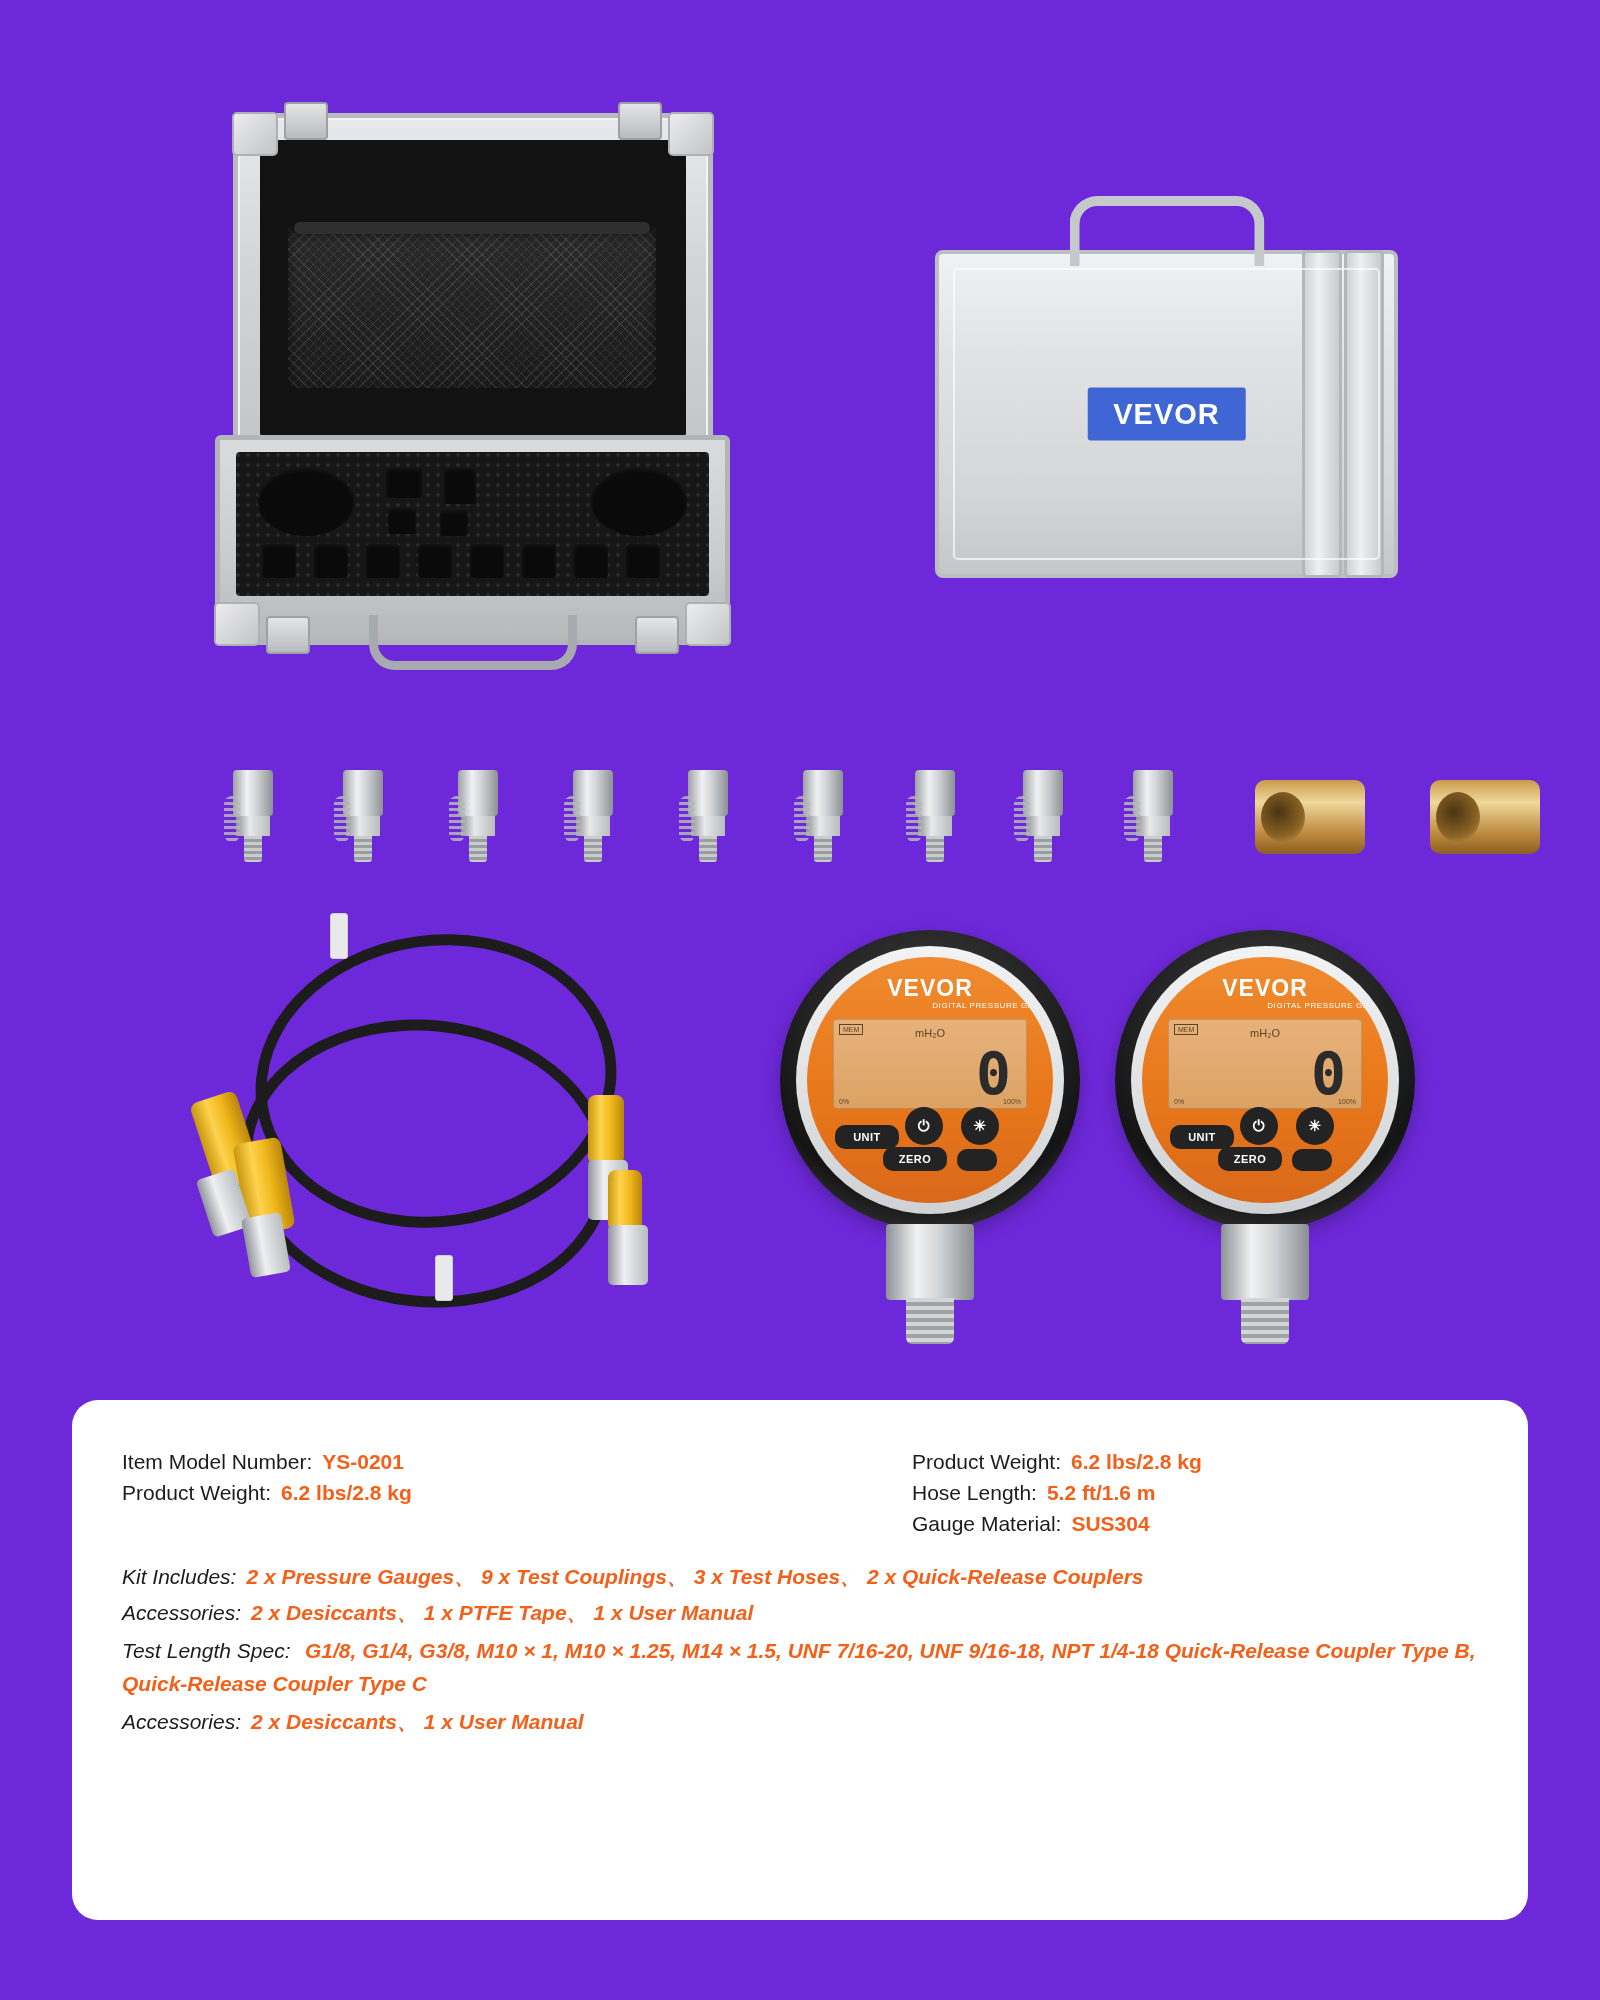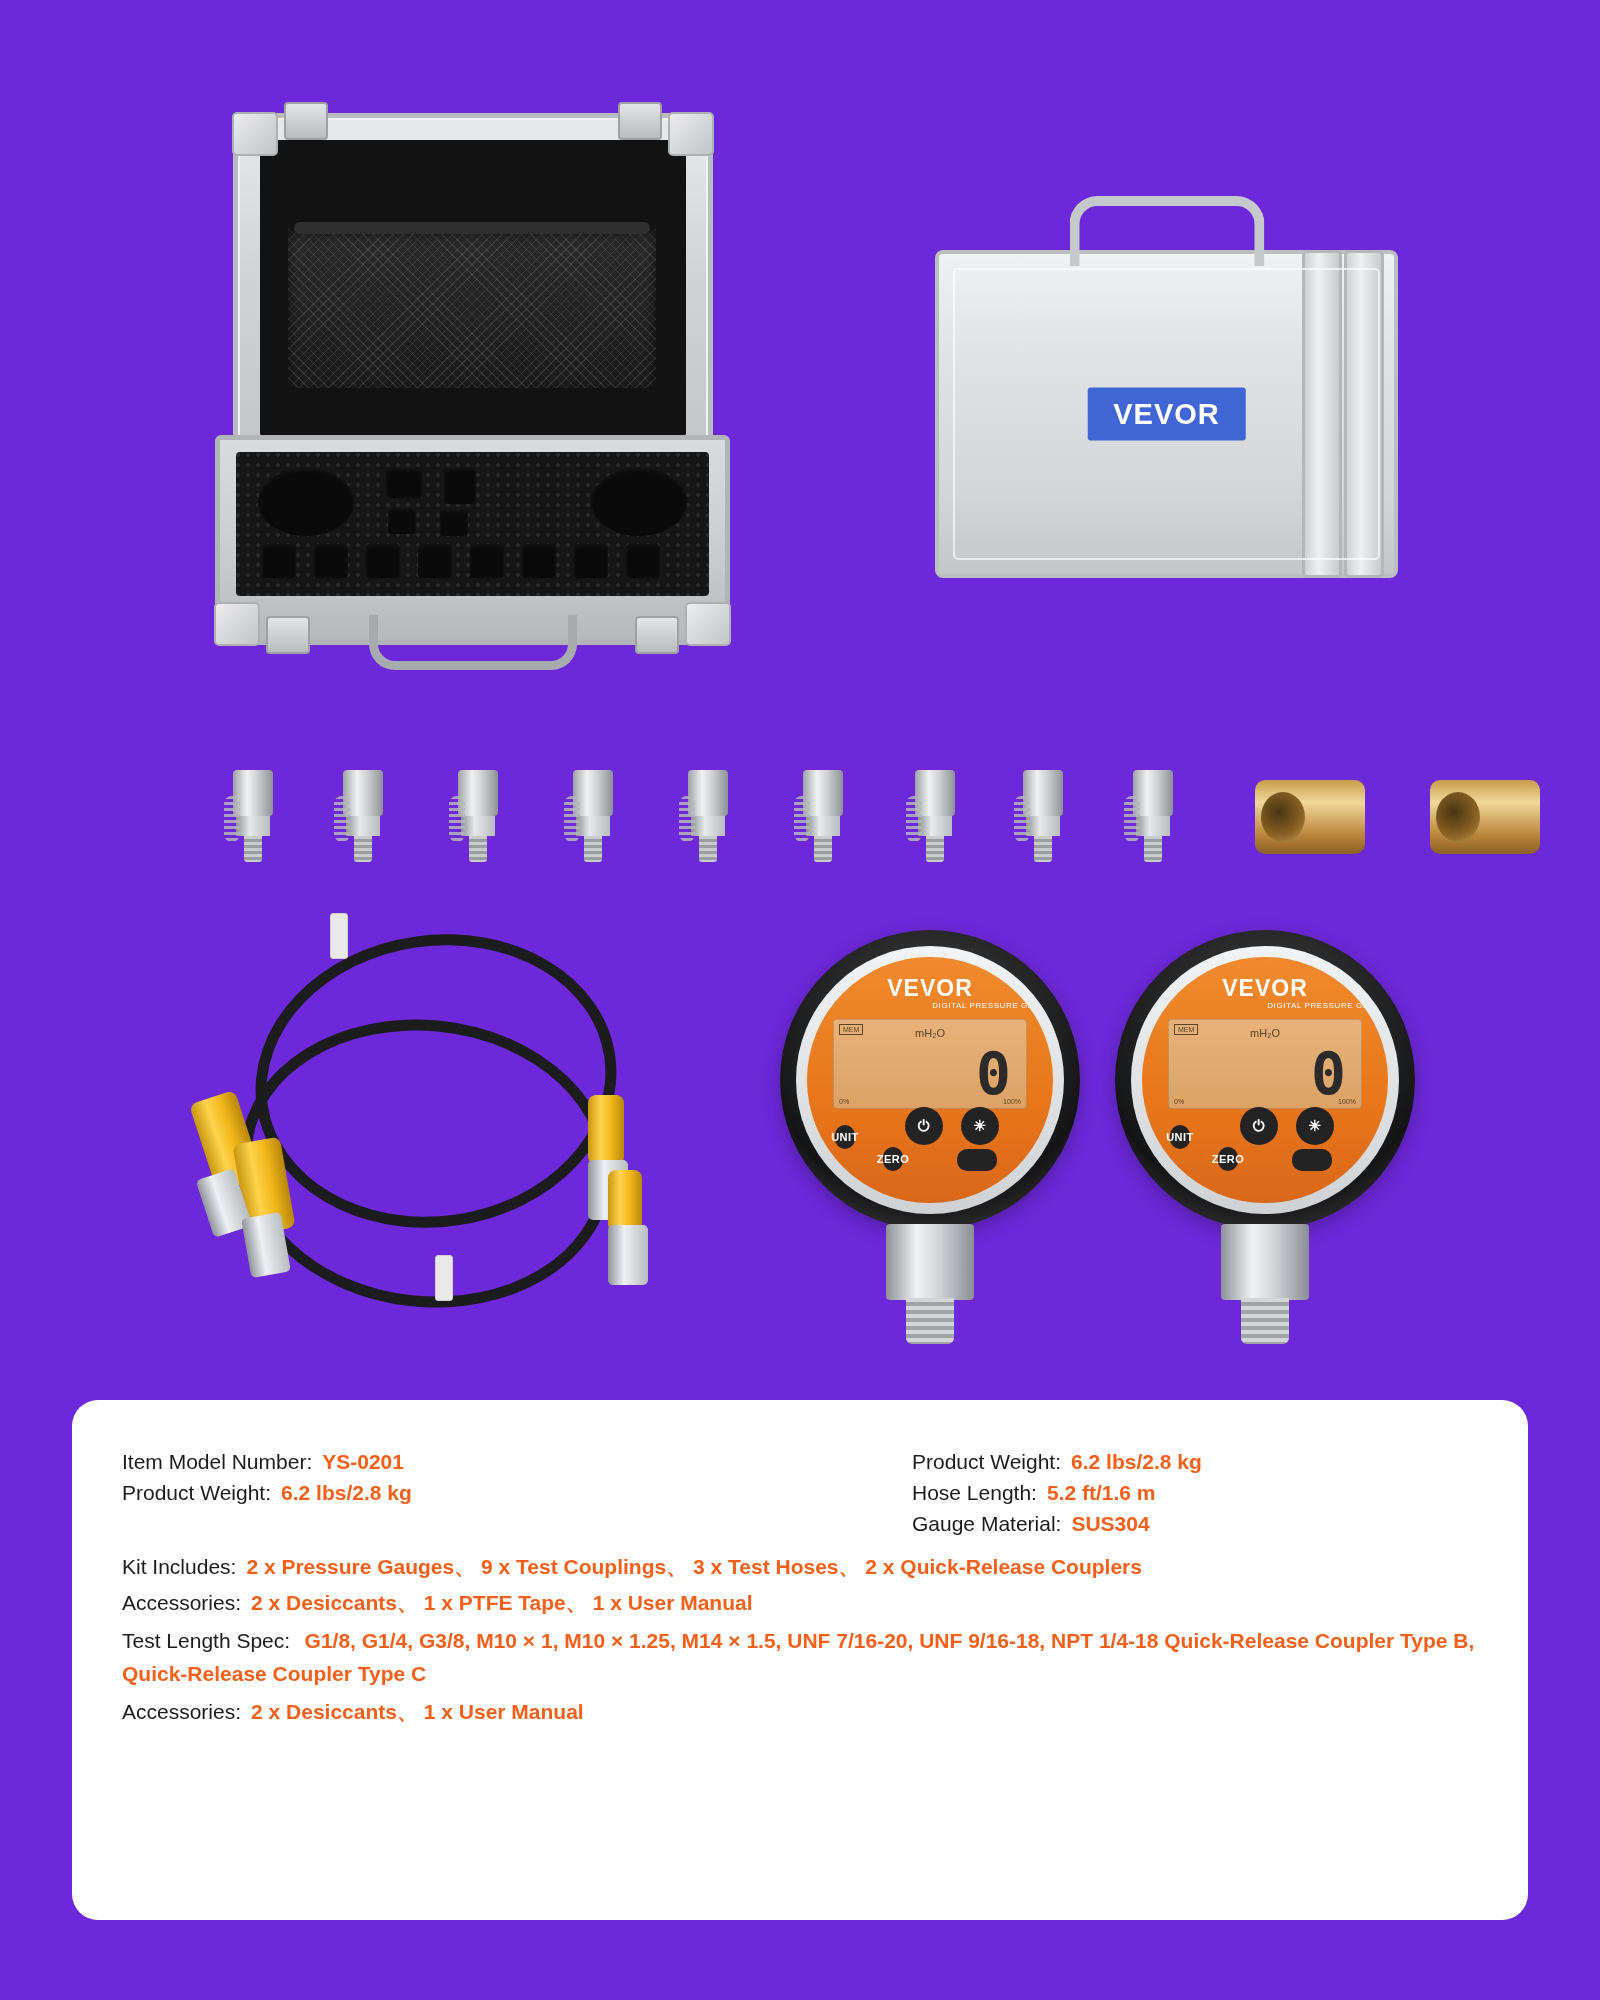--- a/index.html
+++ b/index.html
@@ -330,21 +330,21 @@
   .g-btn {
     position: absolute;
     background: #232323;
     color: #fff;
     border-radius: 10px;
     font-size: 11px;
     font-weight: bold;
     display: flex; align-items: center; justify-content: center;
     letter-spacing: .5px;
   }
-  .g-btn.sq { width: 20px; height: 24px; }
+  .g-btn.sq { width: 64px; height: 24px; }
   .g-btn.rnd { width: 38px; height: 38px; border-radius: 50%; font-size: 15px; }
   .g-neck {
     position: absolute;
     left: 106px; top: 294px;
     width: 88px; height: 76px;
     background: linear-gradient(90deg,#8d9196,#f1f2f3 35%,#cfd2d4 62%,#8a8e93);
     border-radius: 4px;
   }
   .g-thread {
     position: absolute;
@@ -368,21 +368,21 @@
     position: absolute;
     left: 50px; top: 44px; right: 40px;
   }
   .spec-row { display: flex; align-items: baseline; margin-bottom: 7px; }
   .lbl { color: #1c1c1c; font-size: 21px; }
   .val { color: #f4601a; font-size: 21px; font-weight: bold; margin-left: 10px; }
   .val.wrap { line-height: 1.55; }
   .two-col { display: flex; margin-top: 6px; }
   .col-left { width: 790px; }
   .col-right { flex: 1; }
-  .full-rows { margin-top: 10px; }
+  .full-rows { margin-top: 20px; font-style: italic; }
   .spec-row.tight { margin-bottom: 8px; }
 </style>
 </head>
 <body>
 
 <div class="page">
 
   <div class="case-open">
     <div class="lid">
       <div class="lid-inner">

